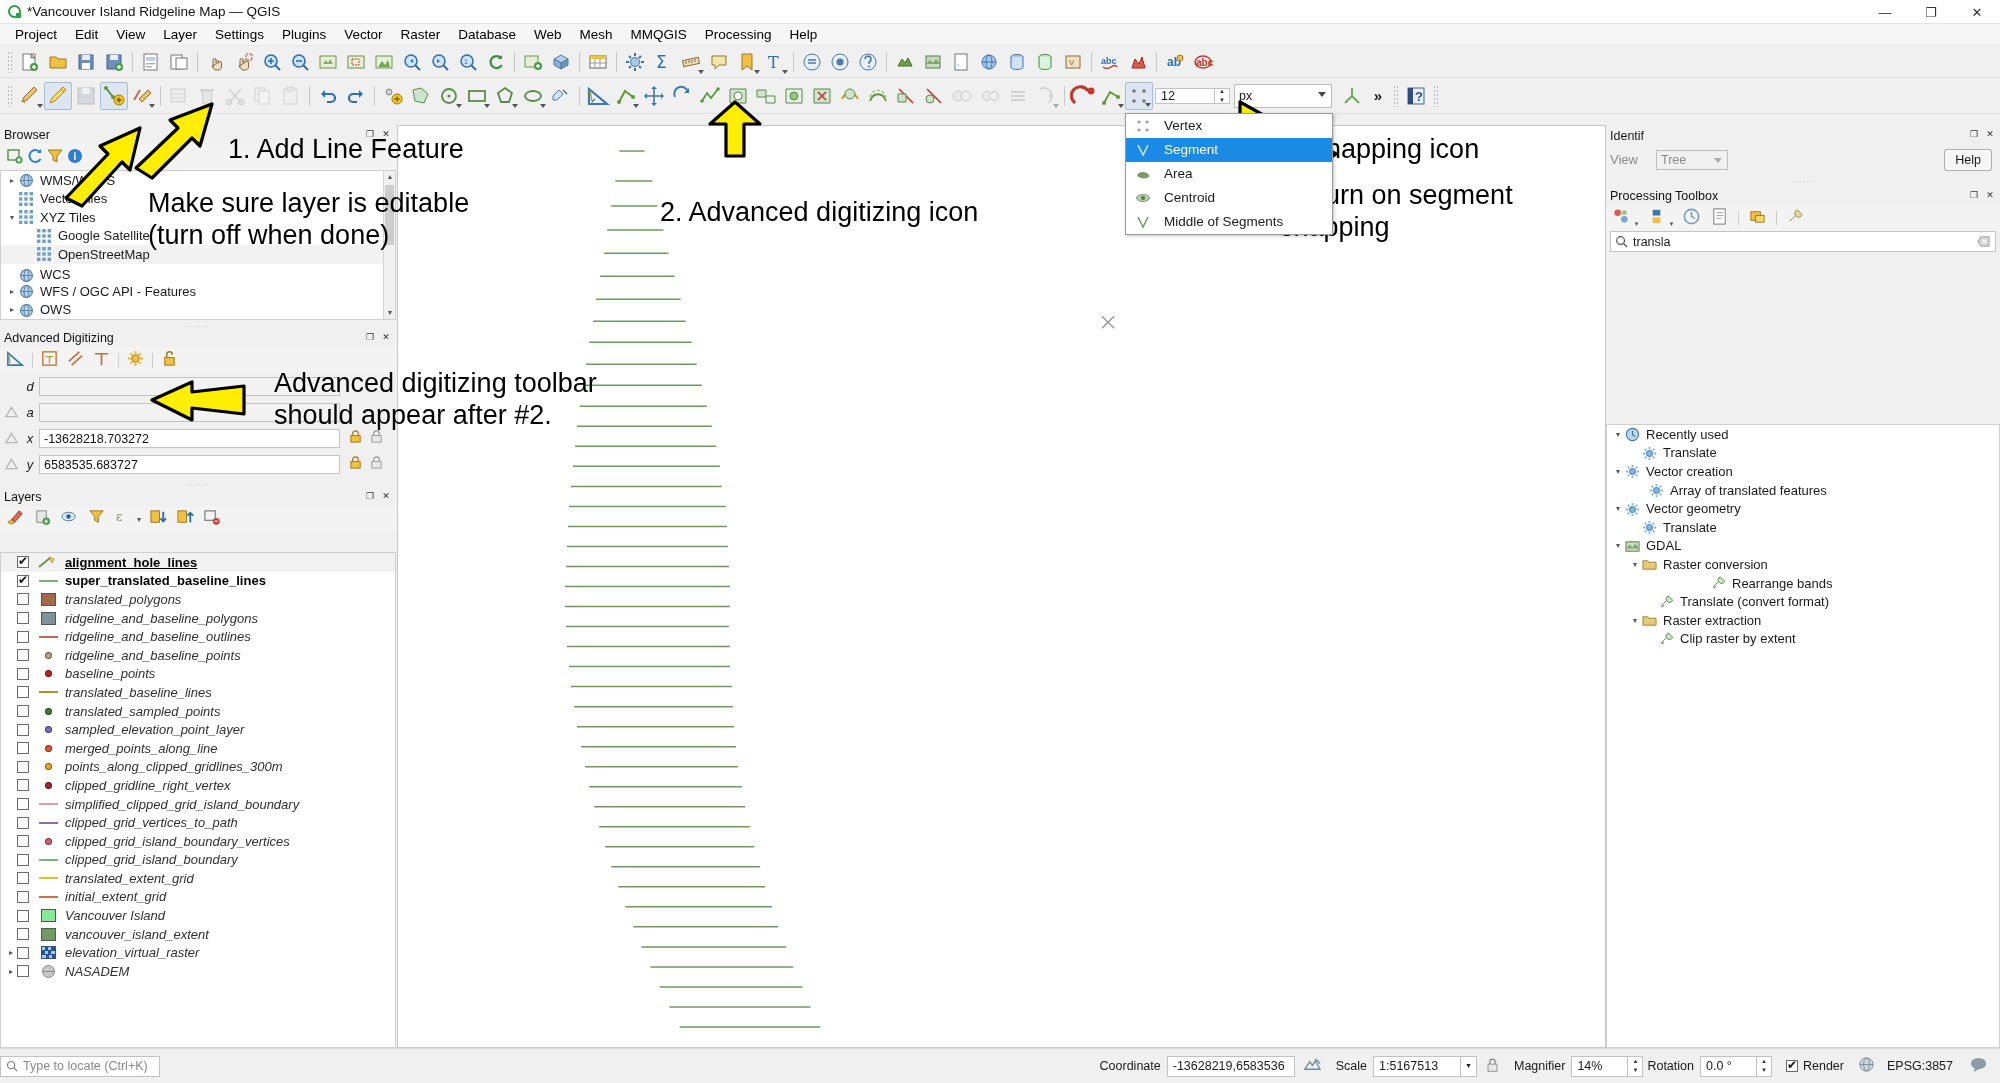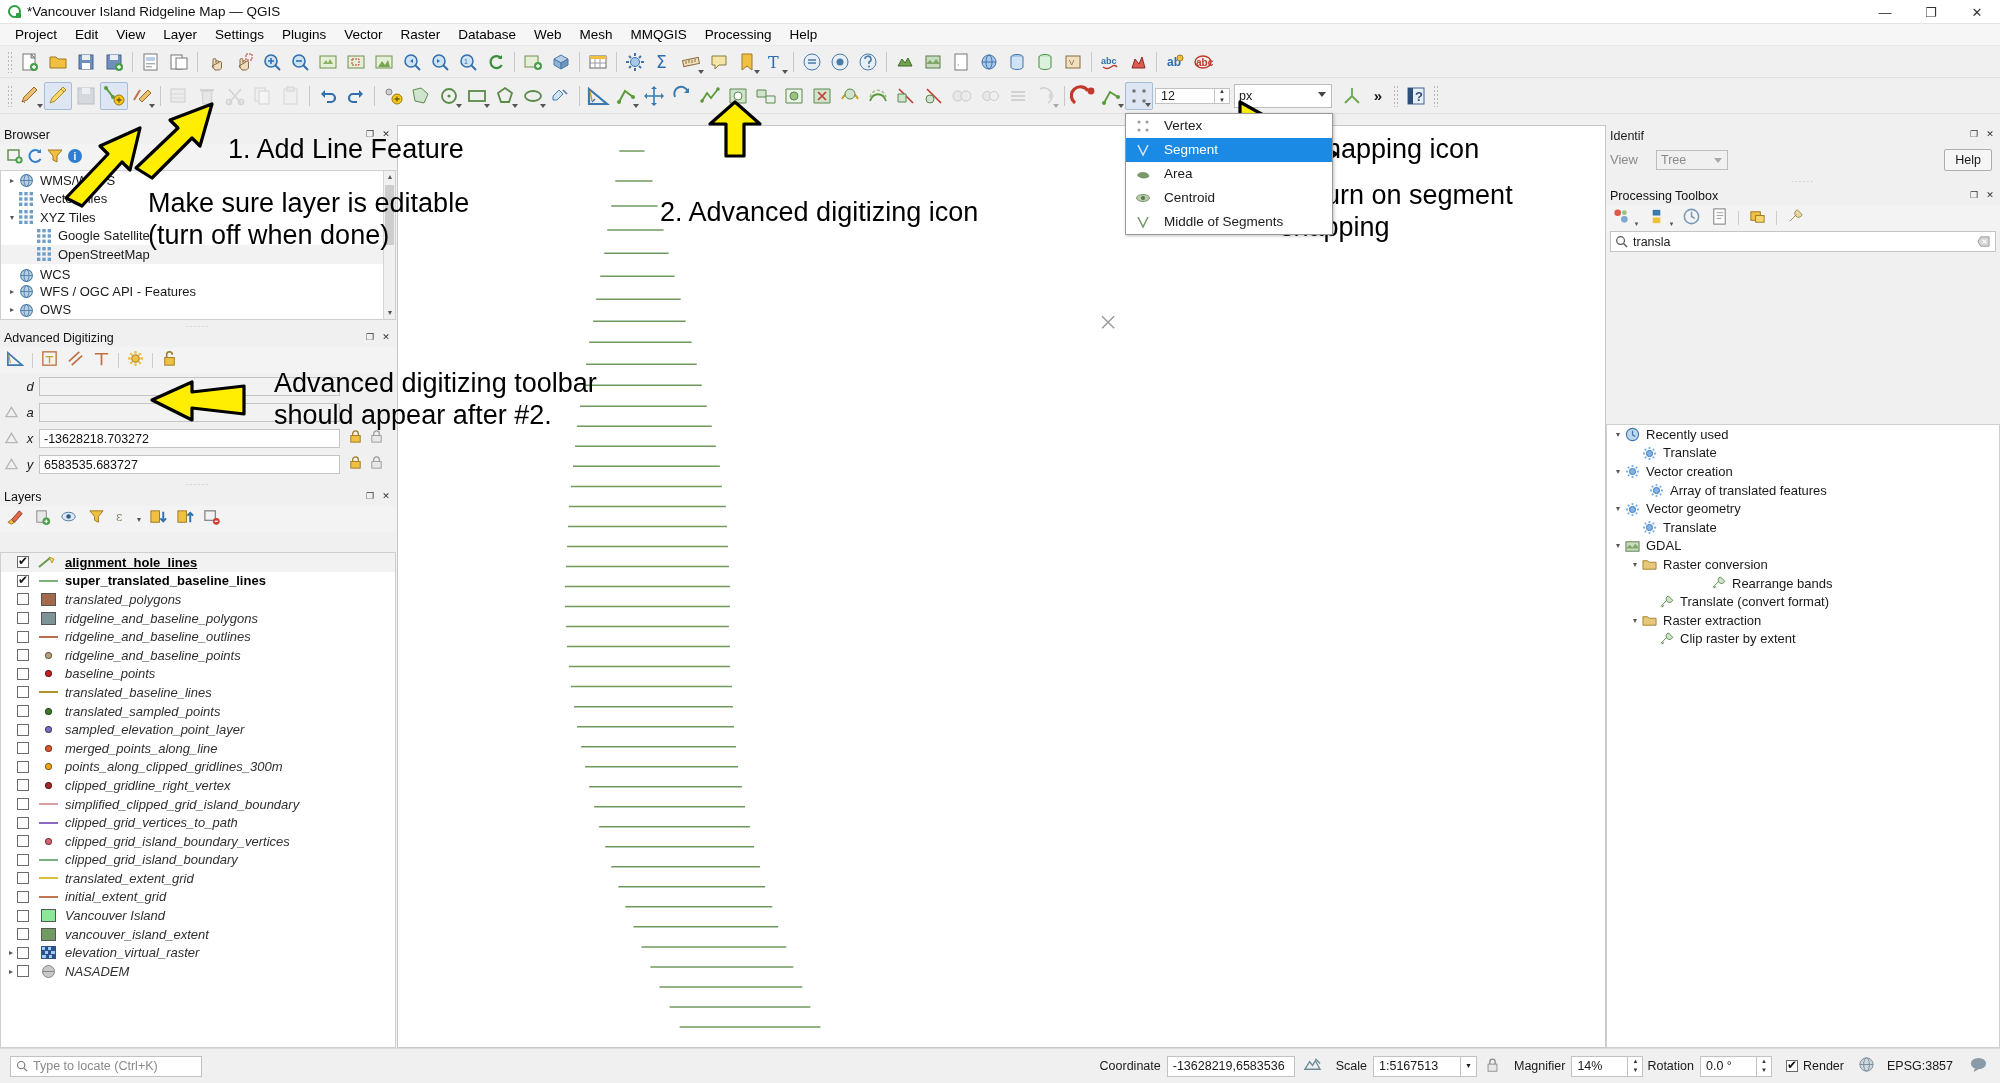--- a/index.html
+++ b/index.html
@@ -1539,21 +1539,21 @@
 (turn off when done)</div>
   <div class="anno" style="left:660px;top:197px">2. Advanced digitizing icon</div>
   <div class="anno" style="left:274px;top:368px">Advanced digitizing toolbar
 should appear after #2.</div>
   <div class="anno" style="left:1278px;top:134px">3. Snapping icon</div>
   <div class="anno" style="left:1280px;top:180px">4. Turn on segment
 snapping</div>
 </div>
 
 <div id="statusbar">
-  <div class="sb-input" style="width:192px;margin-left:10px;position:relative">
+  <div class="sb-input" style="width:160px;position:relative">
     <svg width="12" height="12" viewBox="0 0 14 14" style="margin-right:5px">
         <circle cx="6" cy="6" r="4.2" fill="none" stroke="#777" stroke-width="1.3"></circle>
         <path d="M9.2 9.2L13 13" stroke="#777" stroke-width="1.4"></path>
       </svg>
     <span style="color:#8a8a8a">Type to locate (Ctrl+K)</span>
   </div>
   <div style="flex:1"></div>
   <span class="sb-lbl">Coordinate</span>
   <div class="sb-input" style="width:128px">
     <span>-13628219,6583536</span>

